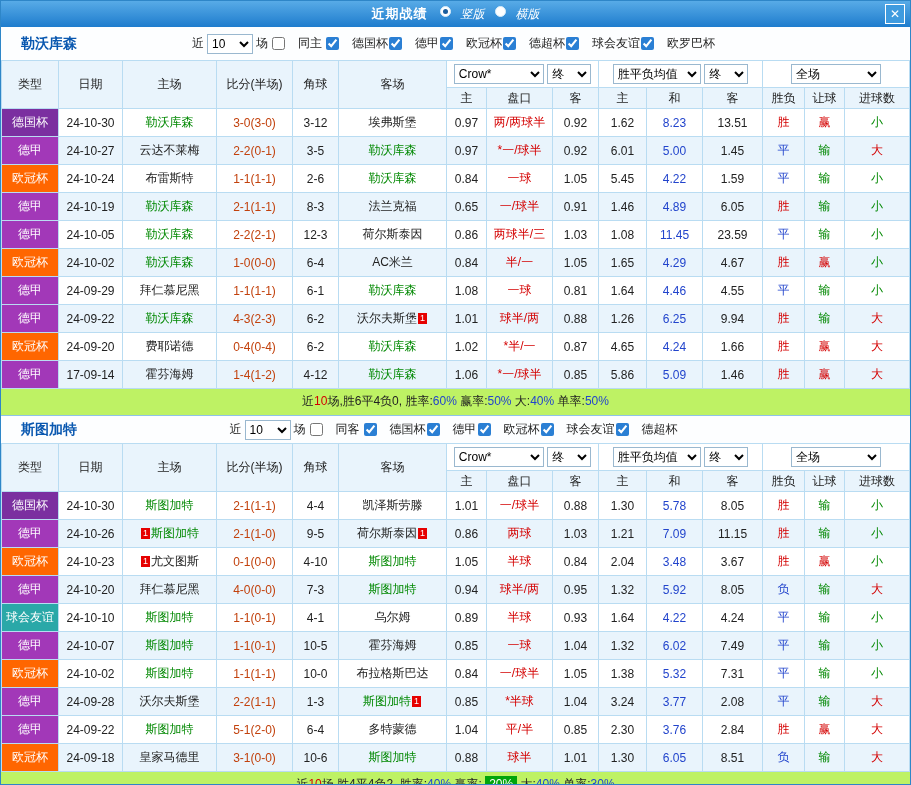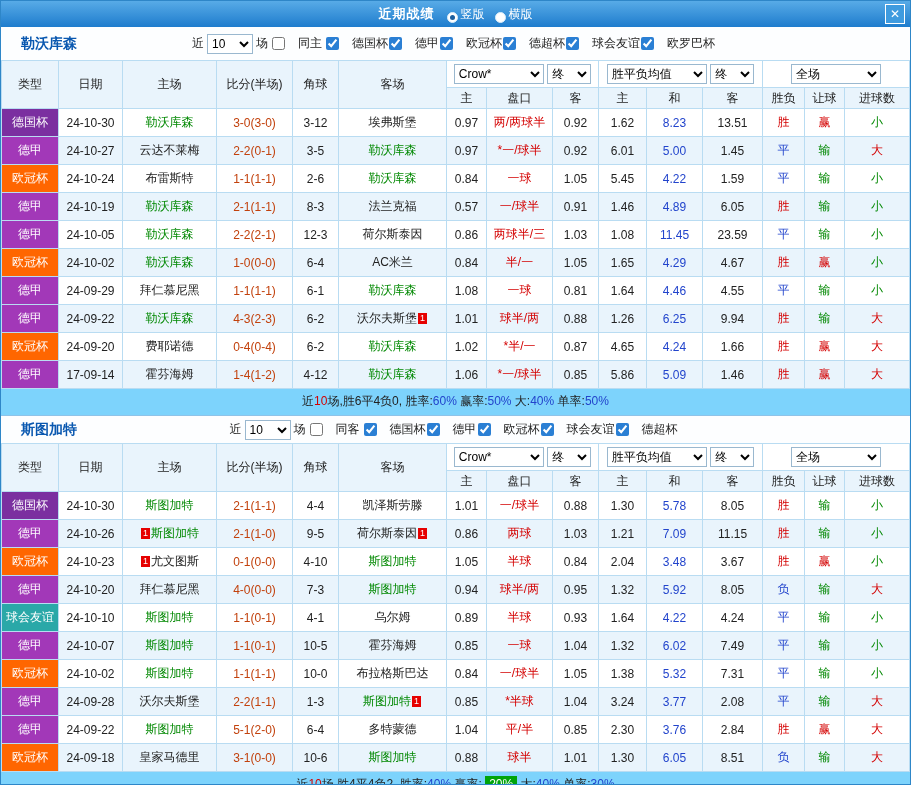--- a/index.html
+++ b/index.html
@@ -3,54 +3,54 @@
 <meta charset="utf-8">
 <style>
   * { box-sizing: border-box; margin: 0; padding: 0; }
   html,body { width: 911px; background: #fff; }
   body { font-family: "Liberation Sans", "DejaVu Sans", sans-serif; font-size: 12px; color: #222; }
   .page { width: 911px; height: 785px; border: 1px solid #2e86c8; overflow: hidden; background: #fff; display: flex; flex-direction: column; }
 
   
   .titlebar { height: 26px; flex: 0 0 26px; background: linear-gradient(#58abe7, #1e7ccd); display: flex; align-items: center; justify-content: center; gap: 12px; position: relative; color: #fff; }
   .titlebar .title { font-weight: bold; font-size: 13px; letter-spacing: 1px; }
-  .radio-opt { display: inline-flex; align-items: flex-end; gap: 3px; cursor: pointer; font-size: 12px; color: #fff; }
+  .radio-opt { display: inline-flex; align-items: flex-start; gap: 10px; cursor: pointer; font-size: 12px; color: #fff; font-style: italic; }
   .radio-circle { width: 11px; height: 11px; border-radius: 50%; background: #fff; border: 1px solid #d8ecfa; display: inline-flex; align-items: center; justify-content: center; }
   .radio-circle.sel::after { content: ""; width: 5px; height: 5px; border-radius: 50%; background: #1b5e9e; }
   .close-btn { position: absolute; right: 5px; top: 3px; width: 20px; height: 20px; background: #3f9bdf; border: 1px solid #ffffff; color: #fff; font-size: 12px; font-weight: bold; line-height: 18px; text-align: center; cursor: pointer; }
 
   
   .team-header { display: flex; align-items: center; height: 33px; flex: 0 0 auto; background: #fdfeff; padding: 0 10px; }
   .section-2 .team-header { border-top: 1px solid #8fc3e8; height: 28px; }
   .team-name { color: #0a58b0; font-weight: bold; font-size: 14px; margin-left: 10px; white-space: nowrap; }
   .team-controls { flex: 1; display: flex; align-items: center; justify-content: center; gap: 3px; margin-right: 70px; white-space: nowrap; }
   .team-controls label { display: inline-flex; align-items: center; gap: 12px; cursor: pointer; }
   input[type=checkbox] { accent-color: #2a7fd4; margin: 0 1px; width: 13px; height: 13px; cursor: pointer; }
   select { font-family: "Liberation Sans", "DejaVu Sans", sans-serif; font-size: 12px; height: 20px; border: 1px solid #9ab8cf; background: #fff; cursor: pointer; }
   .sel-count { width: 46px; }
   .sel-md { width: 90px; }
   .sel-sm { width: 44px; }
-  .sel-lg { width: 100px; }
+  .sel-lg { width: 88px; }
 
   
   table.stats-table { width: 100%; border-collapse: collapse; table-layout: fixed; }
   .stats-table th, .stats-table td { border: 1px solid #b9dcf2; text-align: center; padding: 0 1px; overflow: hidden; white-space: nowrap; }
   .stats-table thead th { background: #e9f4fc; font-weight: normal; color: #222; height: 21px; }
   .stats-table tr.filter-row th.filter-cell { background: #ffffff; height: 27px; }
   .stats-table tbody td { height: 28px; background: #fff; }
   .stats-table tbody tr:nth-child(even) td { background: #e9f4fc; }
   td.type-cell { color: #fff !important; }
   .score { color: #c2410c; }
   .handicap { color: #d40000; }
   .draw-odds { color: #2244cc; }
   .team-green { color: #008800; }
   .badge { display: inline-block; background: #e60000; color: #fff; font-size: 9px; line-height: 11px; padding: 0 2px; margin: 0 1px; vertical-align: 1px; }
 
   
-  .summary { text-align: center; padding: 4px 0 5px; background: #7dd3fc; white-space: nowrap; }
+  .summary { text-align: center; padding: 4px 0 5px; background: #bef264; white-space: nowrap; }
 </style>
 </head>
 <body>
 
 <div class="page">
 
   <div class="titlebar">
     <span class="title">近期战绩</span>
     <span style="display:inline-flex;gap:10px;">
         <span class="radio-opt">
@@ -200,21 +200,21 @@
             <td style="color: rgb(0, 136, 0);">输</td>
             <td style="color: rgb(0, 136, 0);">小</td>
           </tr>
           <tr>
             <td class="type-cell" style="background: rgb(162, 56, 184);">德甲</td>
             <td>24-10-19</td>
             <td><span class="team-green">勒沃库森</span></td>
             <td class="score">2-1(1-1)</td>
             <td>8-3</td>
             <td><span>法兰克福</span></td>
-            <td>0.57</td>
+            <td>0.65</td>
             <td class="handicap">一/球半</td>
             <td>0.91</td>
             <td>1.46</td>
             <td class="draw-odds">4.89</td>
             <td>6.05</td>
             <td style="color: rgb(212, 0, 0);">胜</td>
             <td style="color: rgb(0, 136, 0);">输</td>
             <td style="color: rgb(0, 136, 0);">小</td>
           </tr>
           <tr>

